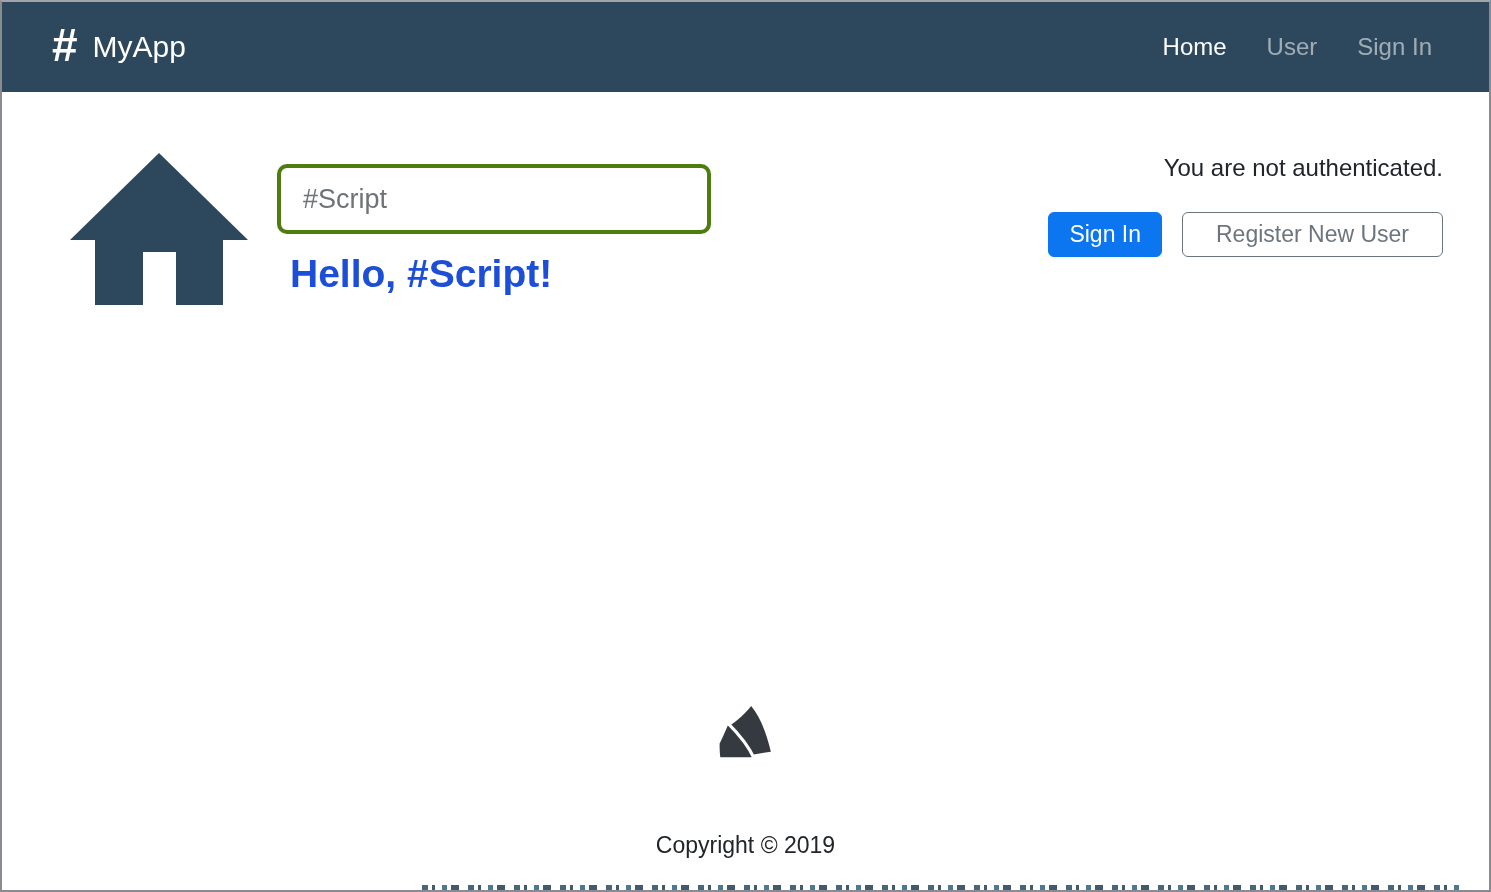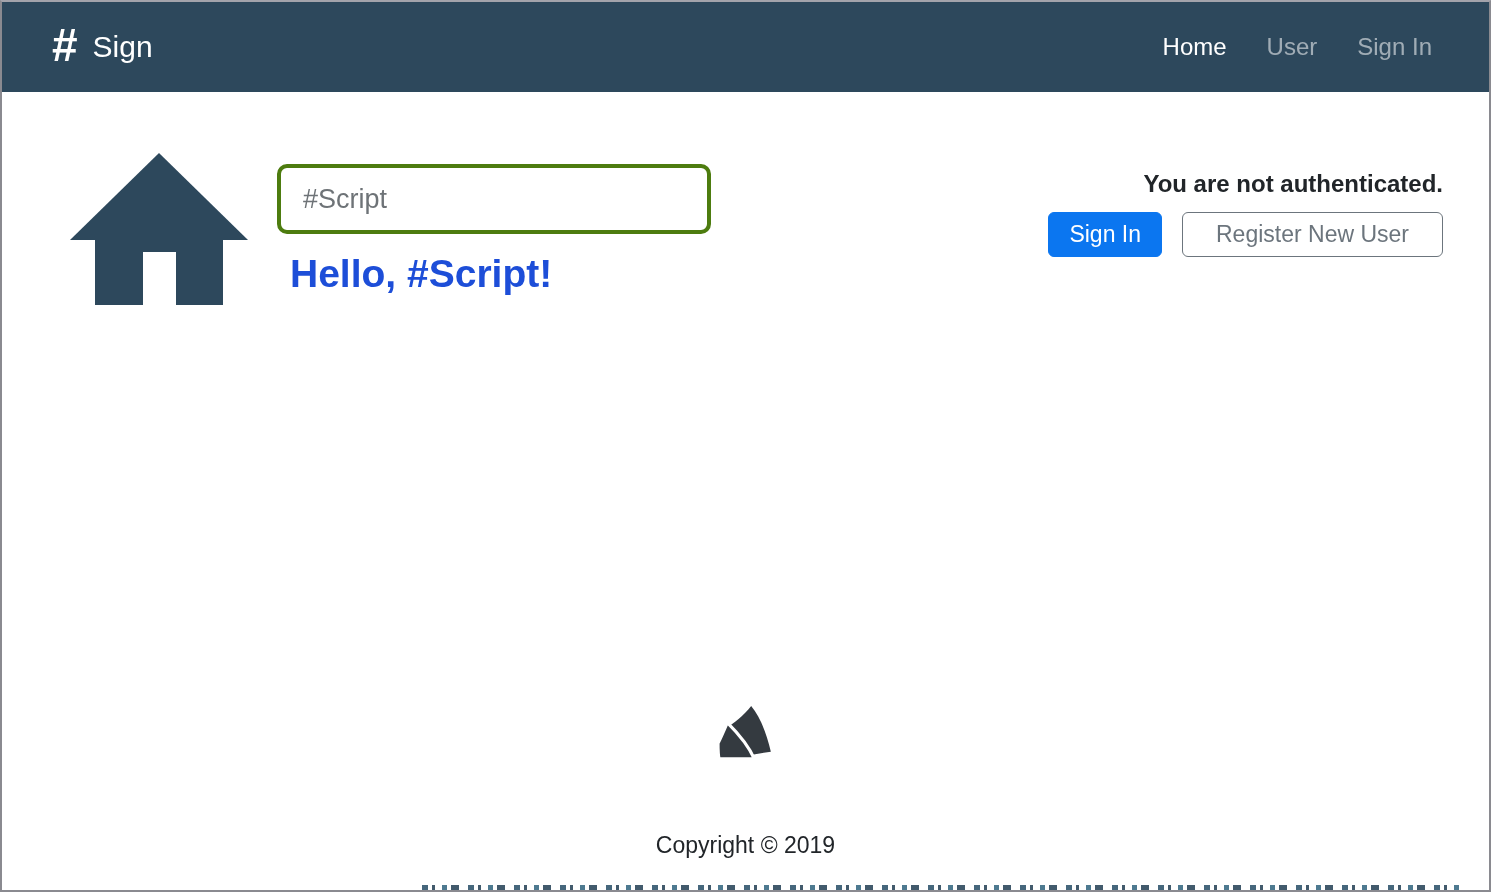--- a/index.html
+++ b/index.html
@@ -86,26 +86,25 @@
     position: absolute;
     left: 288px;
     top: 250px;
     font-size: 39px;
     font-weight: 700;
     color: #1d4ed8;
     white-space: nowrap;
   }
   .auth-status {
     position: absolute;
-    top: 168px;
+    top: 152px;
     right: 46px;
     font-size: 24px;
     color: #212529;
     white-space: nowrap;
-    font-weight: bold;
   }
   .auth-buttons {
     position: absolute;
     top: 210px;
     right: 46px;
     display: flex;
     gap: 20px;
   }
   .btn {
     height: 45px;
@@ -181,21 +180,21 @@
   }
 </style>
 </head>
 <body>
 
 <div class="screen">
 
   <header class="navbar">
     <a class="brand">
       <span class="brand-icon">#</span>
-      <span class="brand-label">Sign</span>
+      <span class="brand-label">MyApp</span>
     </a>
     <nav class="nav-links">
       <a class="nav-link active">Home</a>
       <a class="nav-link">User</a>
       <a class="nav-link">Sign In</a>
     </nav>
   </header>
 
   <div class="house-icon-wrap">
     <svg width="178" height="152" viewBox="0 0 178 152" xmlns="http://www.w3.org/2000/svg">

